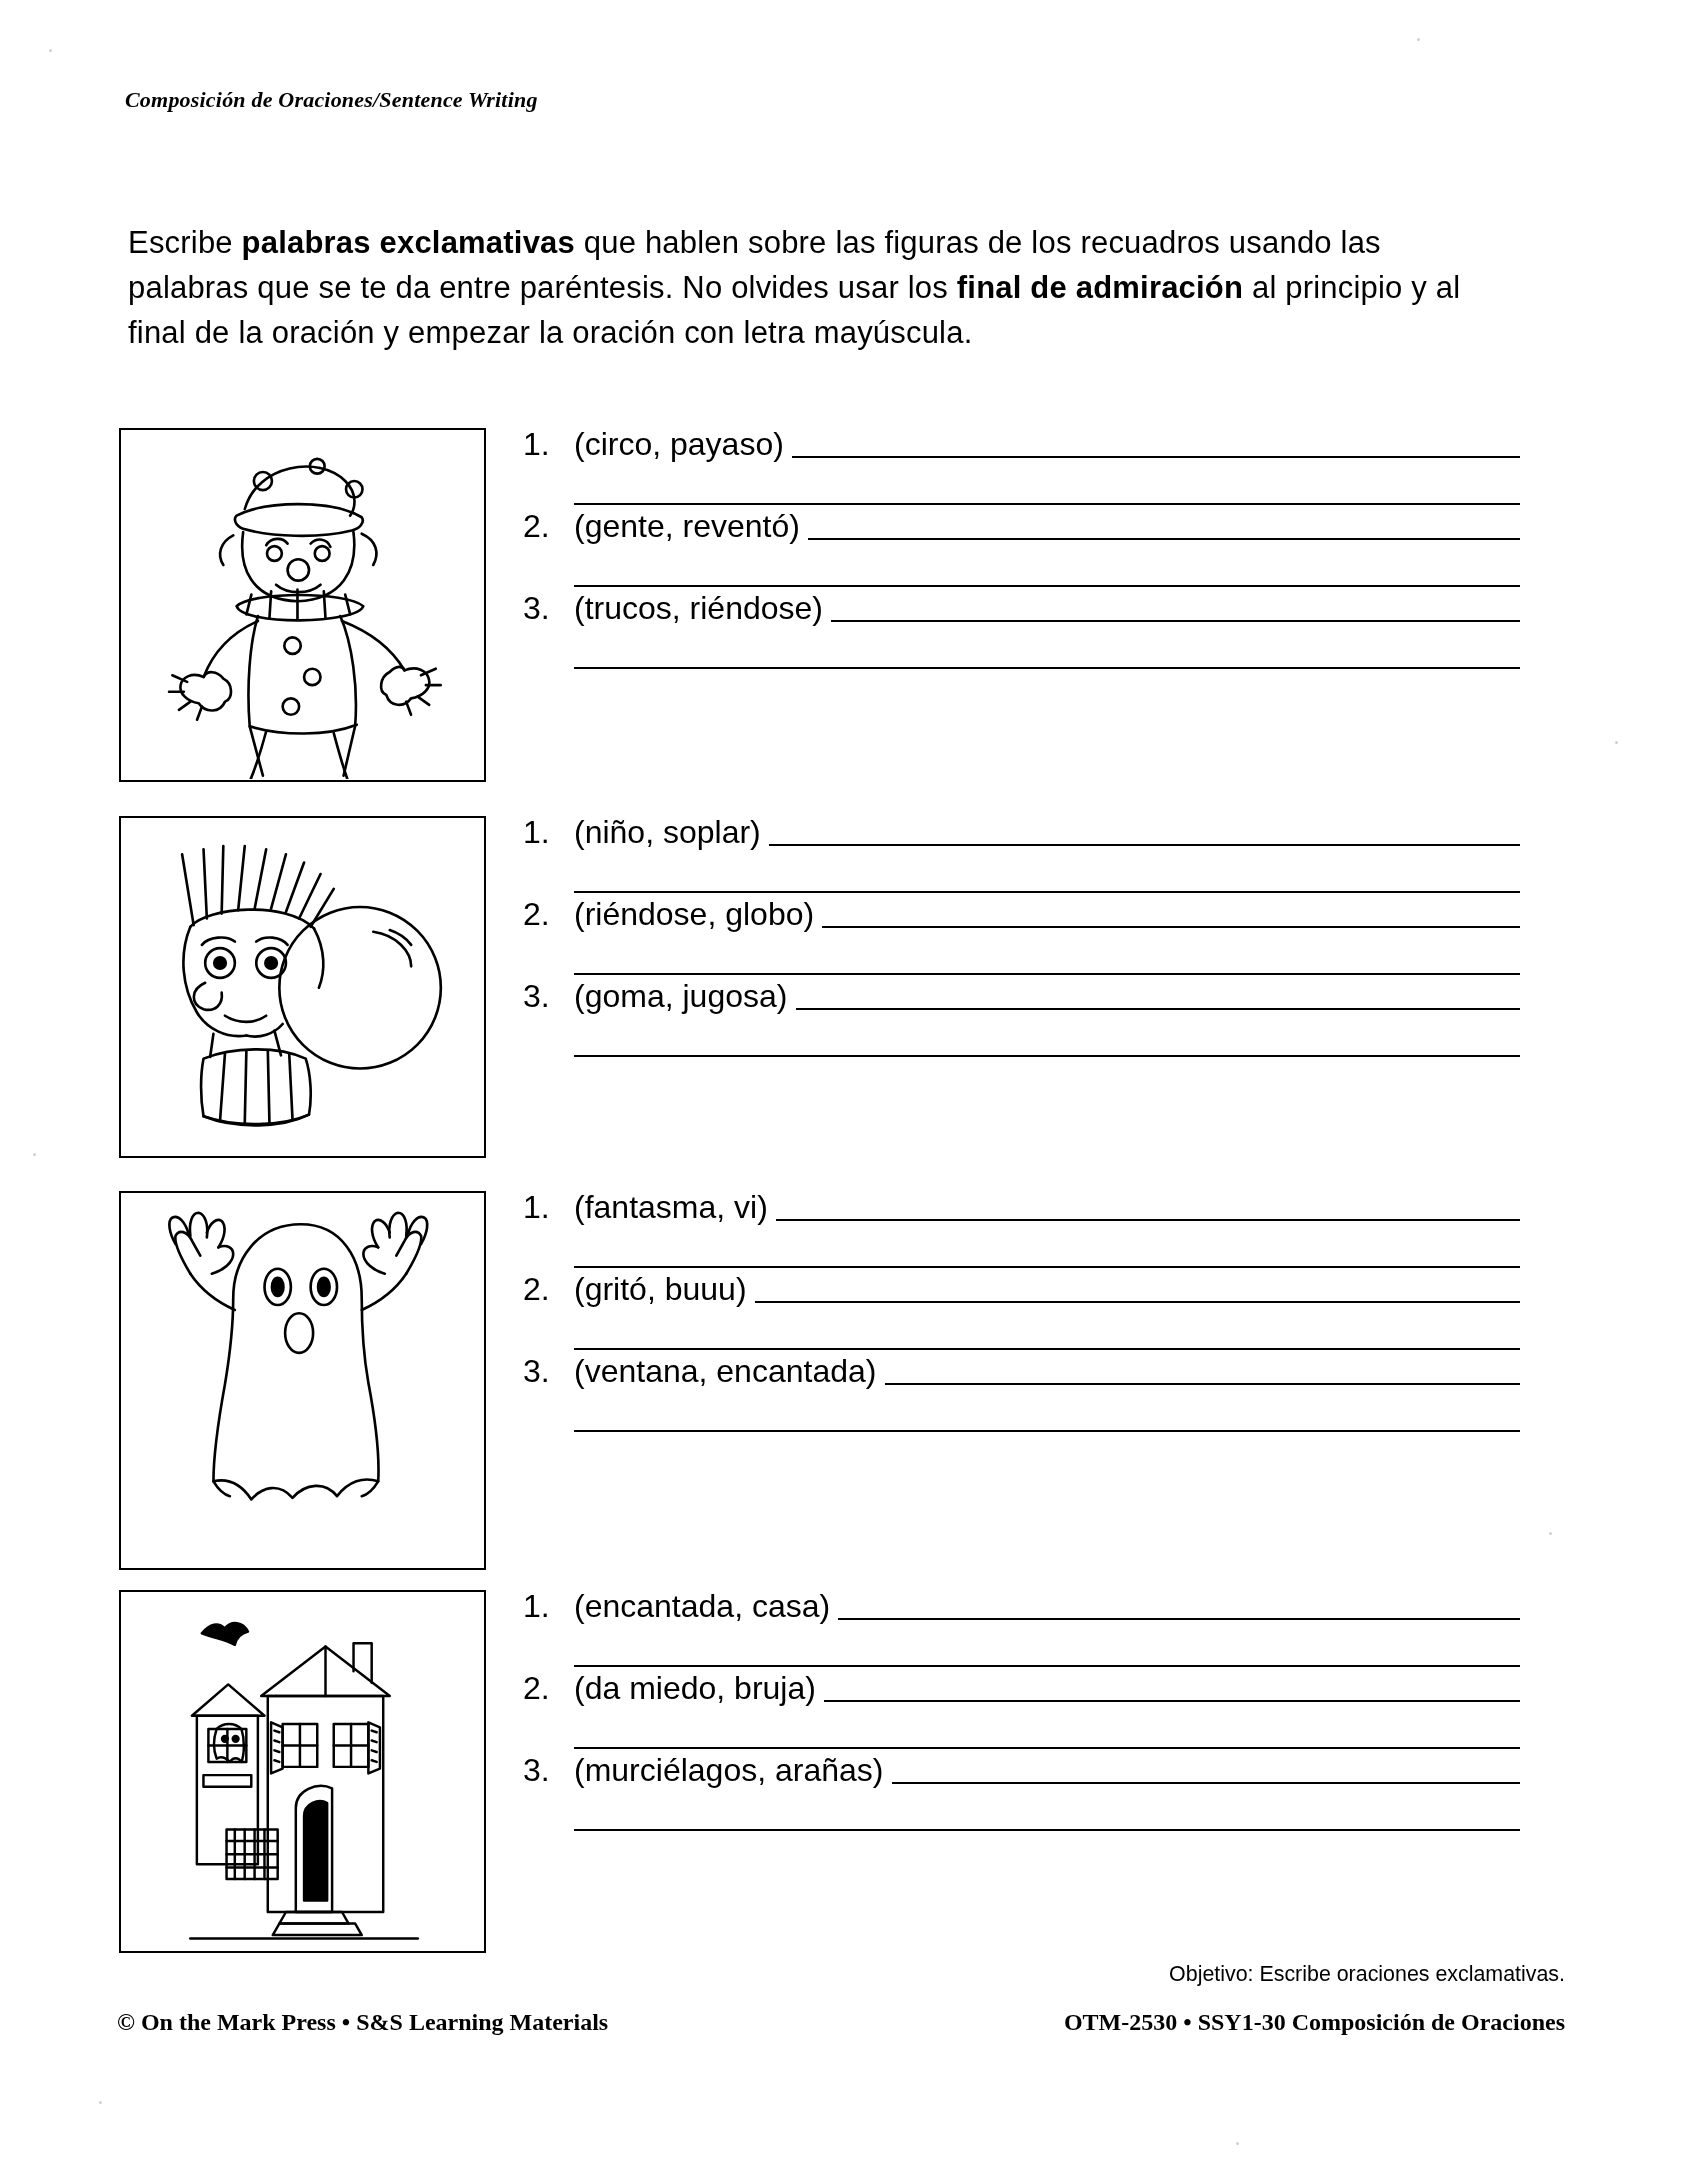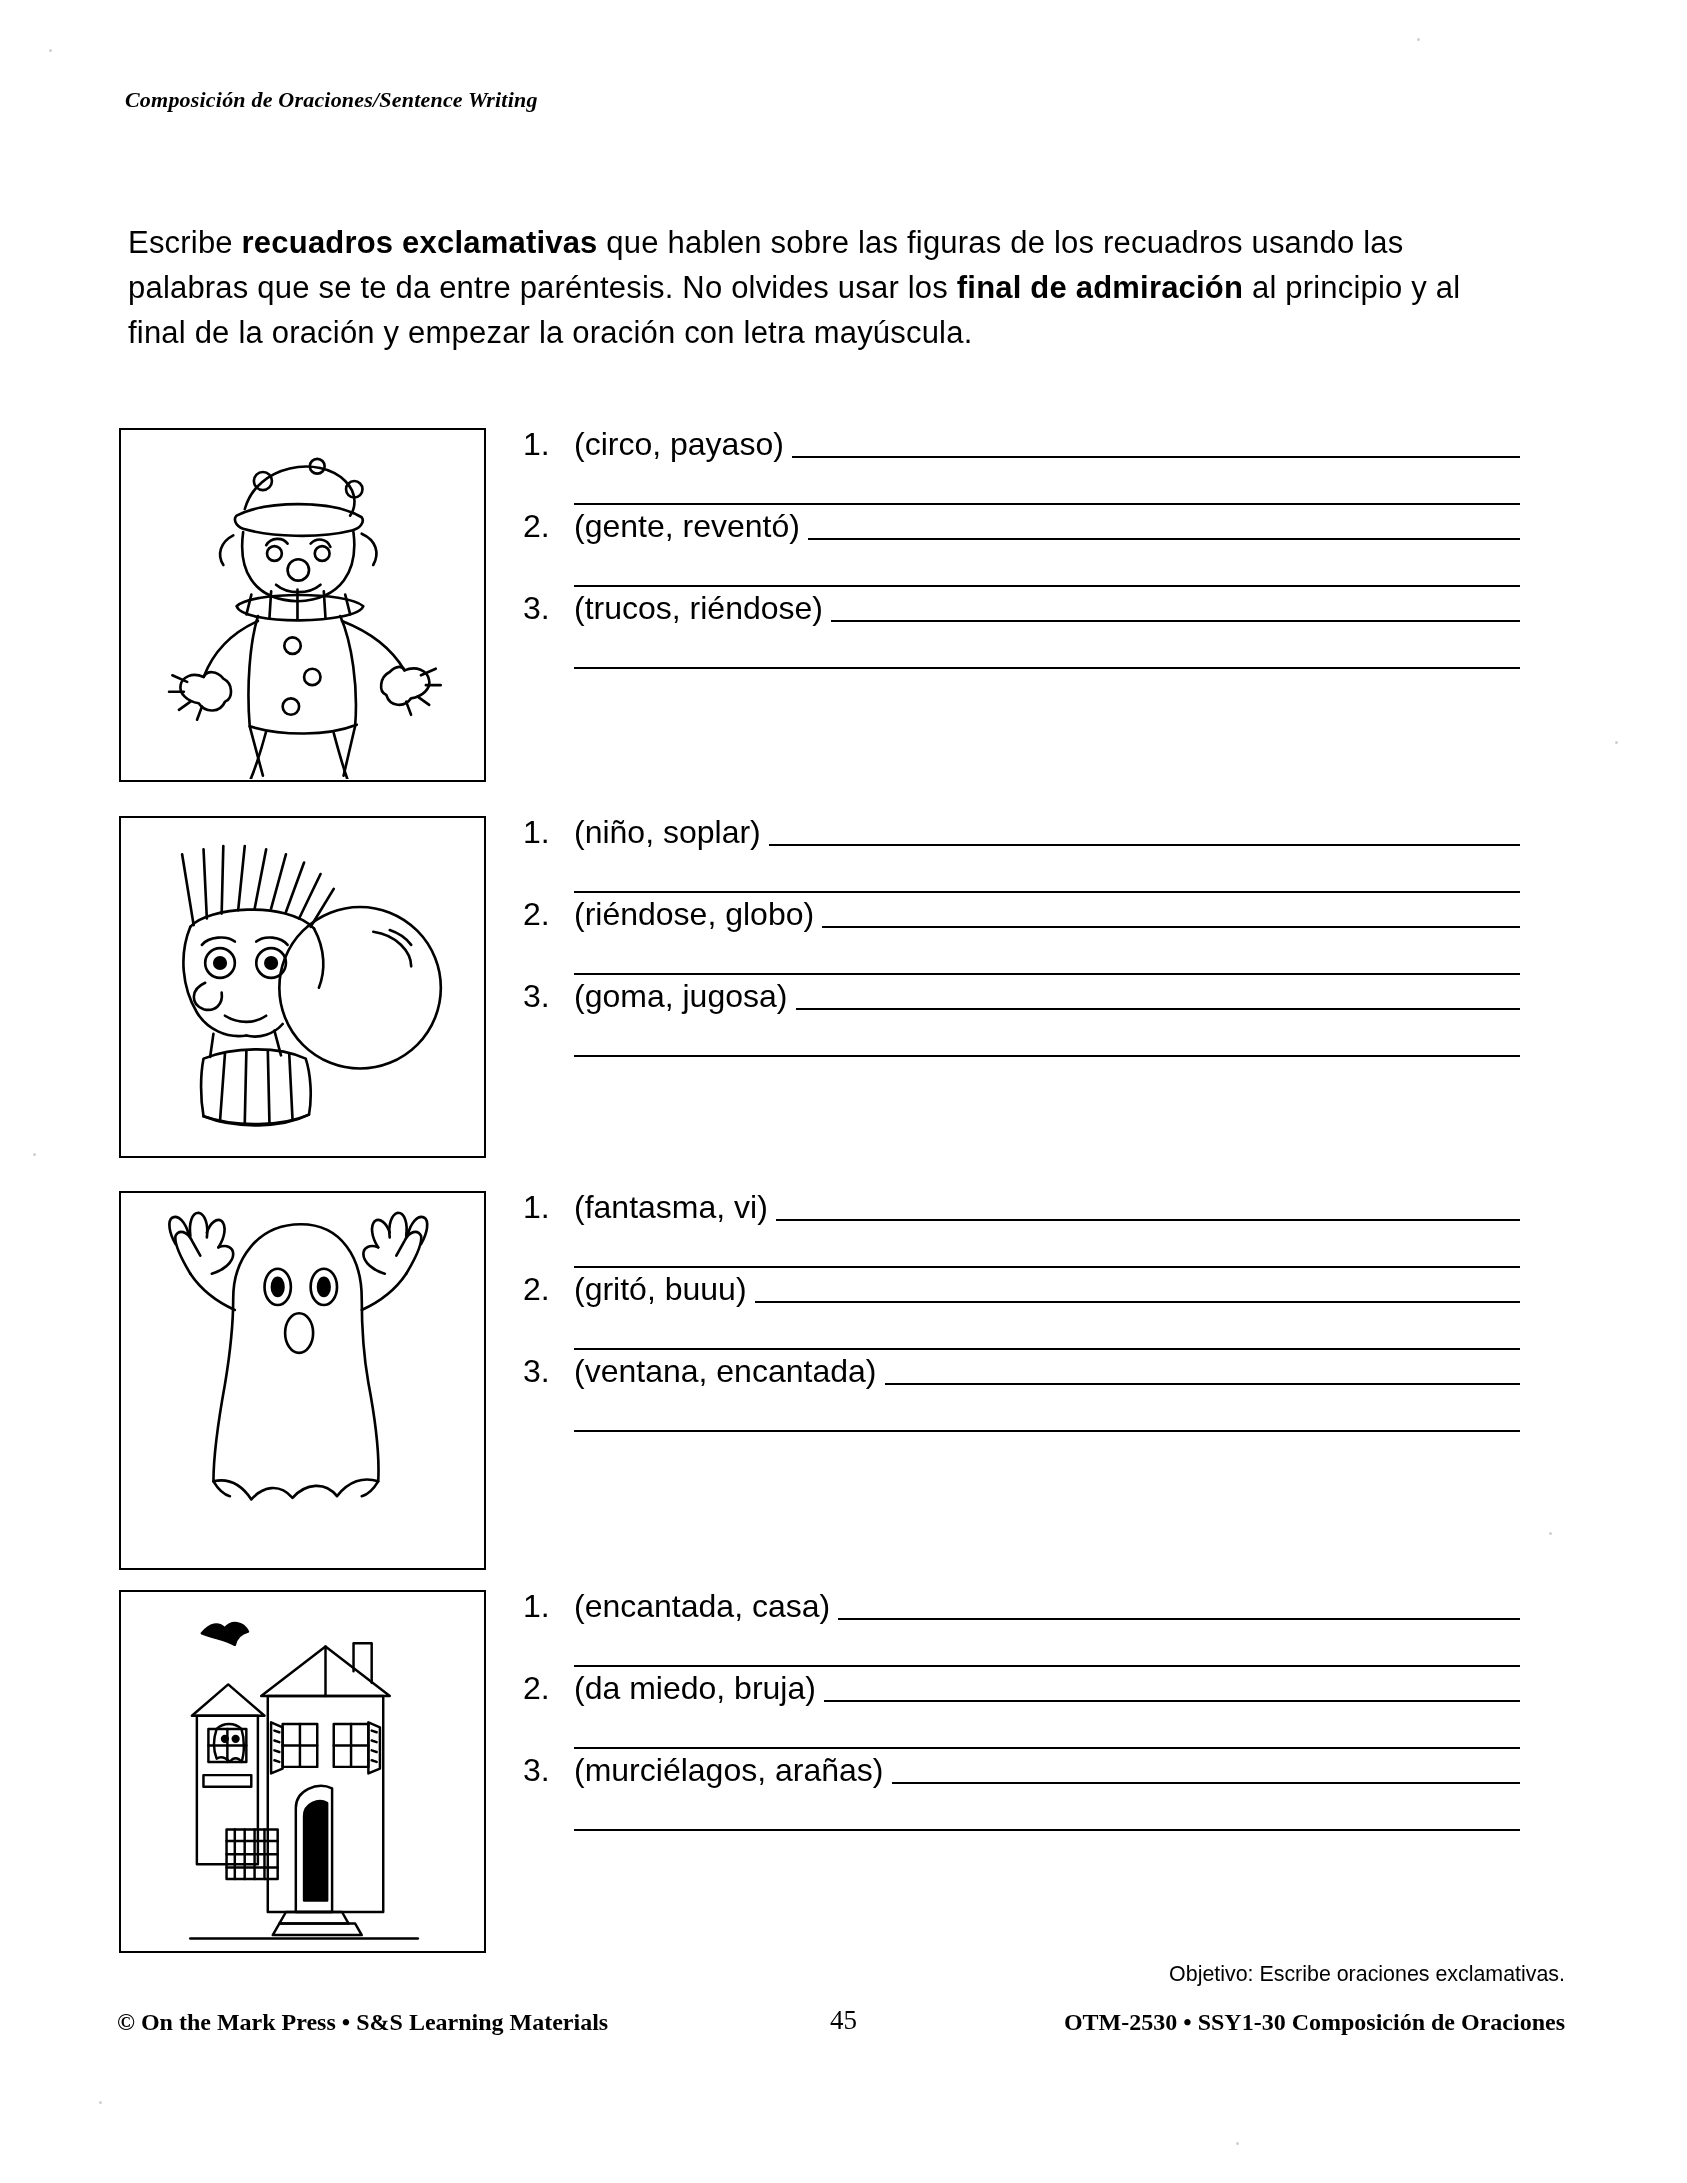--- a/index.html
+++ b/index.html
@@ -165,21 +165,21 @@
   }
 </style>
 </head>
 <body>
 
 <div class="page">
 
   <div class="header-label">Composición de Oraciones/Sentence Writing</div>
 
   <div class="instructions">
-    <span>Escribe </span><b>recuadros exclamativas</b><span> que hablen sobre las figuras de los recuadros usando las palabras que se te da entre paréntesis.  No olvides usar los </span><b>final de admiración</b><span> al principio y al final de la oración y empezar la oración con letra mayúscula.</span>
+    <span>Escribe </span><b>palabras exclamativas</b><span> que hablen sobre las figuras de los recuadros usando las palabras que se te da entre paréntesis.  No olvides usar los </span><b>final de admiración</b><span> al principio y al final de la oración y empezar la oración con letra mayúscula.</span>
   </div>
 
   <div class="block" style="top:428px;">
     <div class="pic-box" style="width:367px;height:354px;">
       <svg width="362" height="349" viewBox="0 0 439 424">
         <g fill="none" stroke="#000" stroke-width="3.2" stroke-linecap="round" stroke-linejoin="round">
 
           <path d="M150 96 C165 42 240 30 272 62 C288 78 284 96 278 104"></path>
           <path d="M140 104 C175 86 255 84 292 106 C296 112 290 120 280 122 C240 132 182 130 148 120 C138 116 136 108 140 104 Z"></path>
           <circle cx="172" cy="62" r="11"></circle>
@@ -444,21 +444,20 @@
           <span class="item-prompt">(murciélagos, arañas)</span>
           <span class="rule"></span>
         </div>
         <div class="rule-full"></div>
       </div>
     </div>
   </div>
 
   <div class="objective">Objetivo: Escribe oraciones exclamativas.</div>
   <div class="footer-left">© On the Mark Press • S&amp;S Learning Materials</div>
-  <div class="footer-center">45</div>
   <div class="footer-right">OTM-2530 • SSY1-30 Composición de Oraciones</div>
 
   <div class="speck" style="left:49px;top:49px;"></div>
   <div class="speck" style="left:1417px;top:38px;"></div>
   <div class="speck" style="left:1615px;top:741px;"></div>
   <div class="speck" style="left:33px;top:1153px;"></div>
   <div class="speck" style="left:1549px;top:1532px;"></div>
   <div class="speck" style="left:99px;top:2101px;"></div>
   <div class="speck" style="left:1236px;top:2142px;"></div>
 </div>

